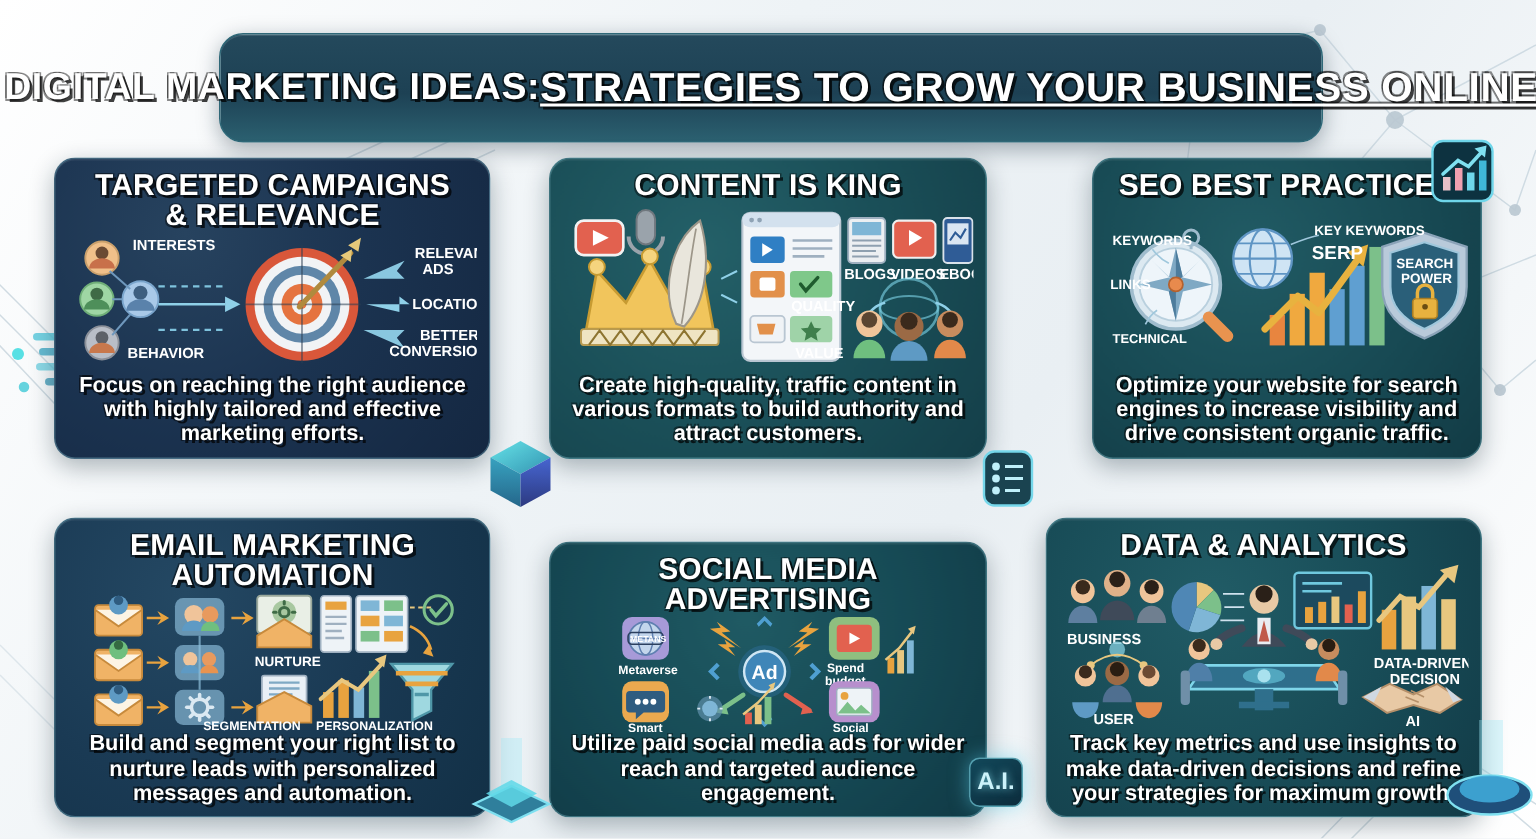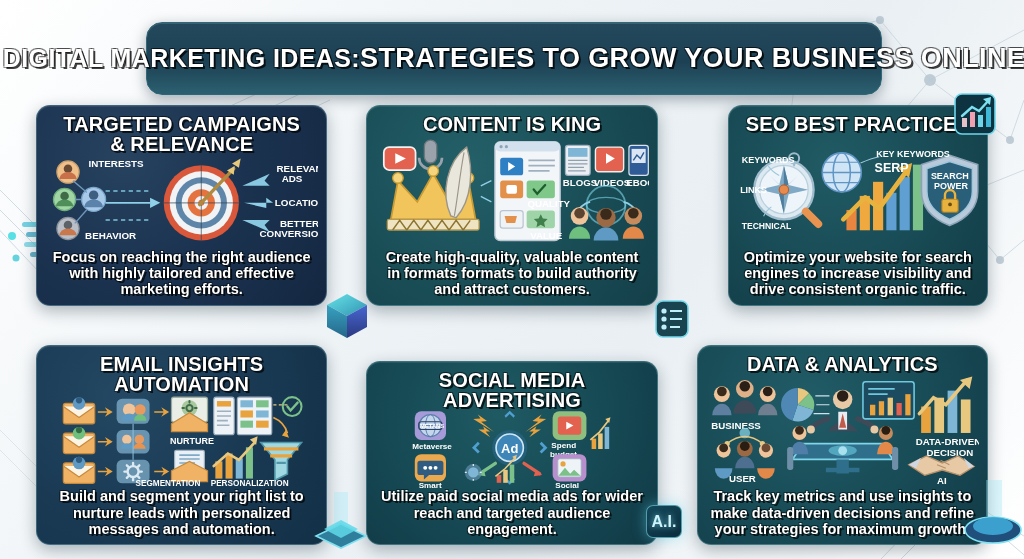--- a/index.html
+++ b/index.html
@@ -26,21 +26,21 @@
     box-shadow:0 4px 14px rgba(10,30,45,.35), inset 0 1px 0 rgba(255,255,255,.12);
     display:flex; flex-direction:row; align-items:center; justify-content:center;
   }
   .header-line {
     color:#fff; font-weight:bold; letter-spacing:.4px;
     text-shadow:2px 2px 0 rgba(0,0,0,.75), -1px -1px 0 rgba(0,0,0,.45),
                 1px -1px 0 rgba(0,0,0,.45), -1px 1px 0 rgba(0,0,0,.45);
     white-space:nowrap; line-height:1.08;
   }
   .header-line.l1 { font-size:25px; }
-  .header-line.l2 { font-size:27px; }
+  .header-line.l2 { font-size:27px;text-decoration:underline; }
 
   
   .grid {
     position:absolute; left:36px; top:105px; width:952px; height:440px;
     display:grid; grid-template-columns:1fr 1fr 1fr; grid-template-rows:1fr 1fr;
     column-gap:11px; row-gap:11px;gap:39px;
   }
   .card {
     position:relative; border-radius:14px; overflow:hidden;
     border:1px solid rgba(140,200,215,.35);
@@ -315,21 +315,21 @@
                <path d="M248 120a14 15 0 0128 0z" fill="#5e9ac4"></path>
               </g>
             <g>
                 <circle cx="293" cy="92" r="10" fill="#c78c5e"></circle>
                 <circle cx="293" cy="89" r="6" fill="#3a2a1c"></circle>
                <path d="M281 118a12 14 0 0124 0z" fill="#e2894a"></path>
               </g>
           </g>
         </svg>
       </div>
-      <div class="card-desc">Create high-quality, valuable content in formats formats to build authority and attract customers.</div>
+      <div class="card-desc">Create high-quality, traffic content in various formats to build authority and attract customers.</div>
     </div>
 
     <div class="card teal2">
       <div class="card-title">
         <div>SEO BEST PRACTICES</div>
       </div>
       <div class="card-art">
         <svg viewBox="0 0 310 120" preserveAspectRatio="xMidYMid meet">
 
           <g>
@@ -387,21 +387,21 @@
           <text class="lbl" x="6" y="108" font-size="11">TECHNICAL</text>
           <text class="lbl" x="178" y="16" font-size="11.5">KEY KEYWORDS</text>
           <text class="lbl" x="176" y="36" font-size="16">SERP</text>
         </svg>
       </div>
       <div class="card-desc">Optimize your website for search engines to increase visibility and drive consistent organic traffic.</div>
     </div>
 
     <div class="card navy2">
       <div class="card-title">
-        <div>EMAIL INSIGHTS</div>
+        <div>EMAIL MARKETING</div>
         <div>AUTOMATION</div>
       </div>
       <div class="card-art">
         <svg viewBox="0 0 310 120" preserveAspectRatio="xMidYMid meet">
 
           <g>
             <g transform="translate(4,6)">
               <rect x="0" y="6" width="40" height="26" rx="3" fill="#f0b366" stroke="#c78a3c" stroke-width="1.6"></rect>
               <path d="M0 10 L20 24 L40 10" fill="#fdf4e4" stroke="#c78a3c" stroke-width="1.6"></path>
               <circle cx="20" cy="6" r="8" fill="#5e9ac4"></circle>

